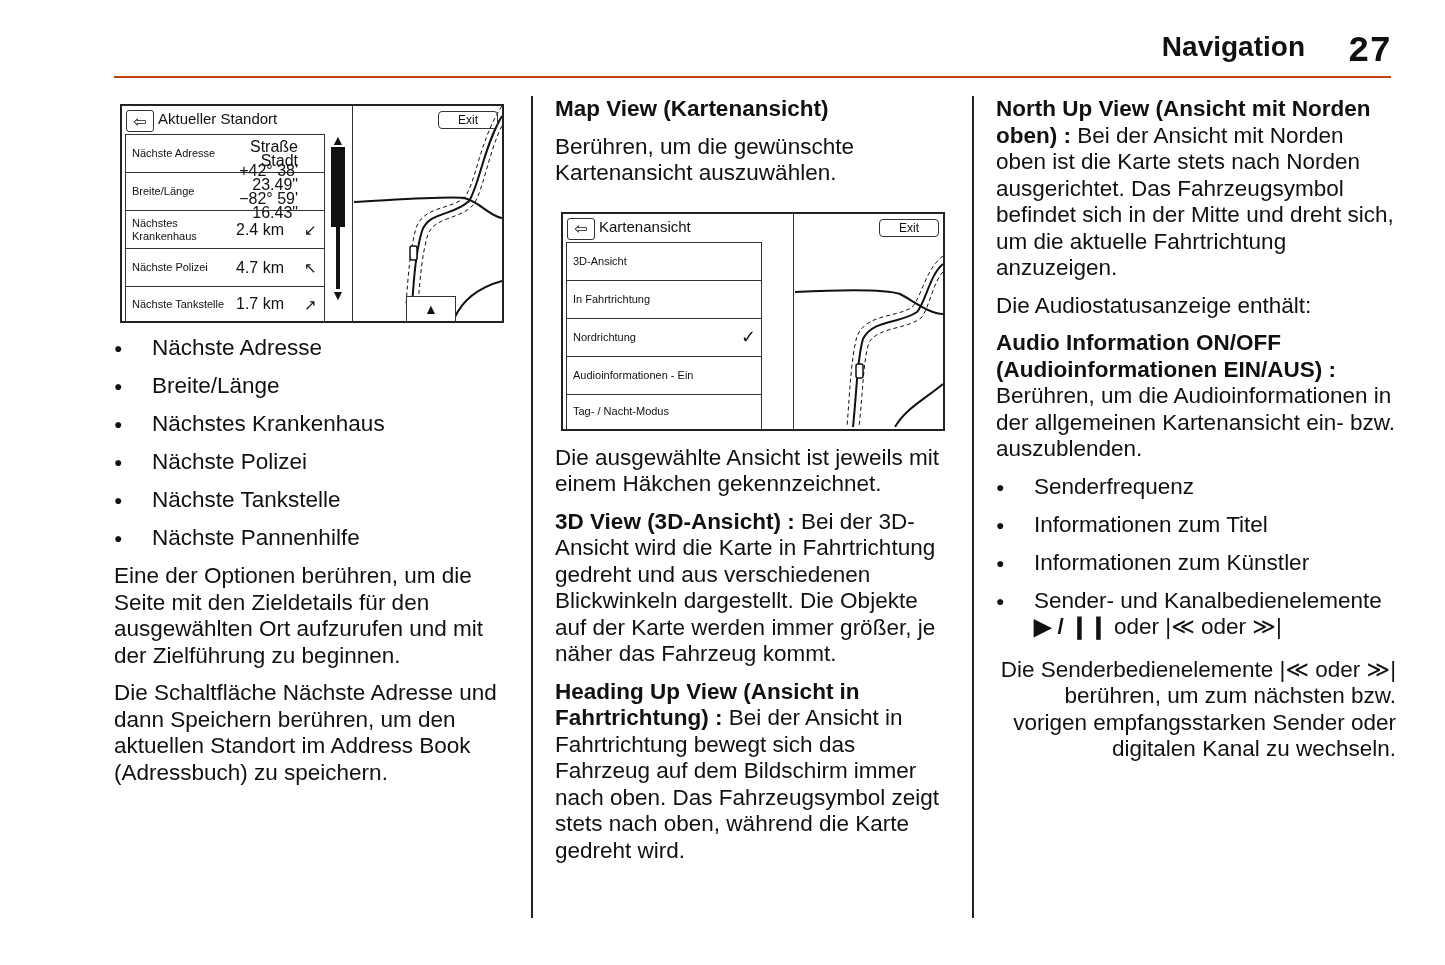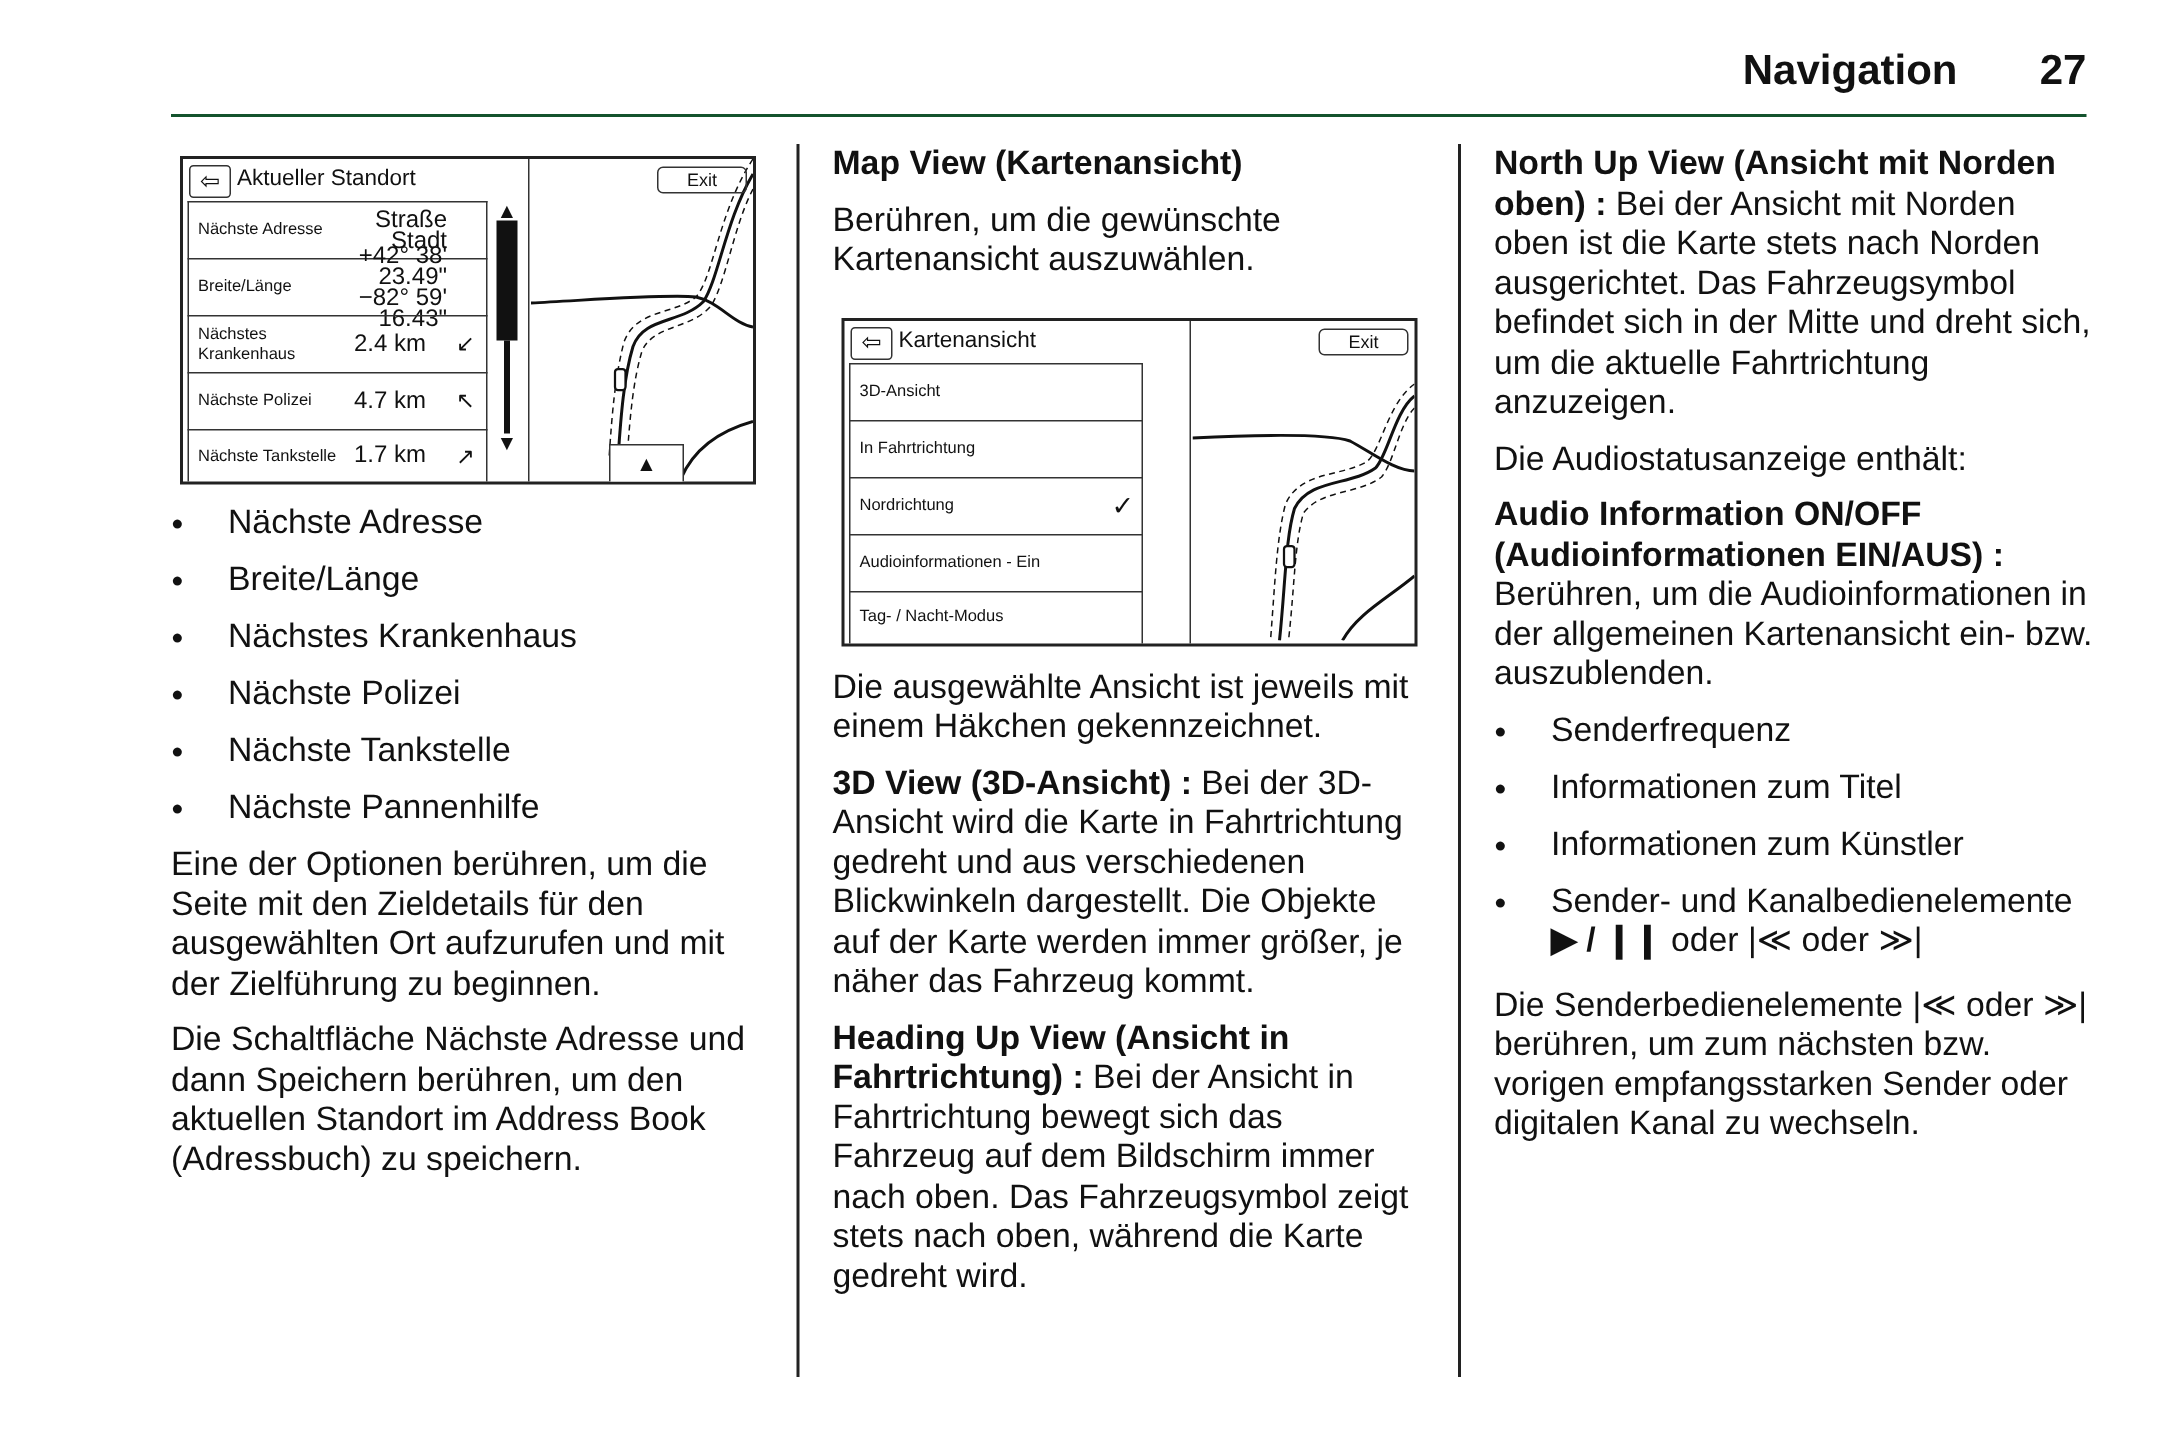--- a/index.html
+++ b/index.html
@@ -1,19 +1,19 @@
 <!DOCTYPE html>
 <html><head>
 <meta charset="utf-8">
 <style>
   html, body { margin:0; padding:0; background:#ffffff; }
   body { width:1445px; height:965px; position:relative; overflow:hidden; font-family:"Liberation Sans", sans-serif; color:#111; }
-  .header { position:absolute; left:114px; top:28px; width:1277px; height:48px; border-bottom:2px solid #14532d; }
+  .header { position:absolute; left:114px; top:28px; width:1277px; height:48px; border-bottom:2px solid #c2410c; }
   .header .title { position:absolute; right:86px; top:3px; font-size:28px; font-weight:bold; }
-  .header .page { position:absolute; right:0; top:3px; font-size:28px; font-weight:bold; }
+  .header .page { position:absolute; right:0; top:3px; font-size:36px; font-weight:bold;font-family:Liberation Mono, monospace; }
   .col { position:absolute; top:96px; font-size:22.5px; line-height:26.5px; }
   .col1 { left:114px; width:400px; }
   .col2 { left:555px; width:400px; }
   .col3 { left:996px; width:400px; }
   .vdiv { position:absolute; top:96px; width:1.5px; height:822px; background:#222; }
   p { margin:0 0 11px 0; }
   b { font-weight:bold; }
   ul.bul { list-style:none; margin:0 0 8px 0; padding:0; }
   ul.bul li { position:relative; padding-left:38px; margin-bottom:11.5px; }
   ul.bul li:before { content:"\25CF"; position:absolute; left:0; top:0; font-size:14px; }
@@ -151,20 +151,20 @@
     <li>Informationen zum Künstler</li>
     <li>
       <span>Sender- und Kanalbedienelemente</span>
       <b>▶ / ❙❙</b>
       <span>oder</span>
       <span>|≪</span>
       <span>oder</span>
       <span>≫|</span>
     </li>
   </ul>
-  <p style="margin-top:16px;">
+  <p style="margin-top:16px;text-align:right;">
     <span>Die Senderbedienelemente</span>
     <span>|≪</span>
     <span>oder</span>
     <span>≫|</span>
     <span>berühren, um zum nächsten bzw. vorigen empfangsstarken Sender oder digitalen Kanal zu wechseln.</span>
   </p>
 </div>
 
 </body></html>

